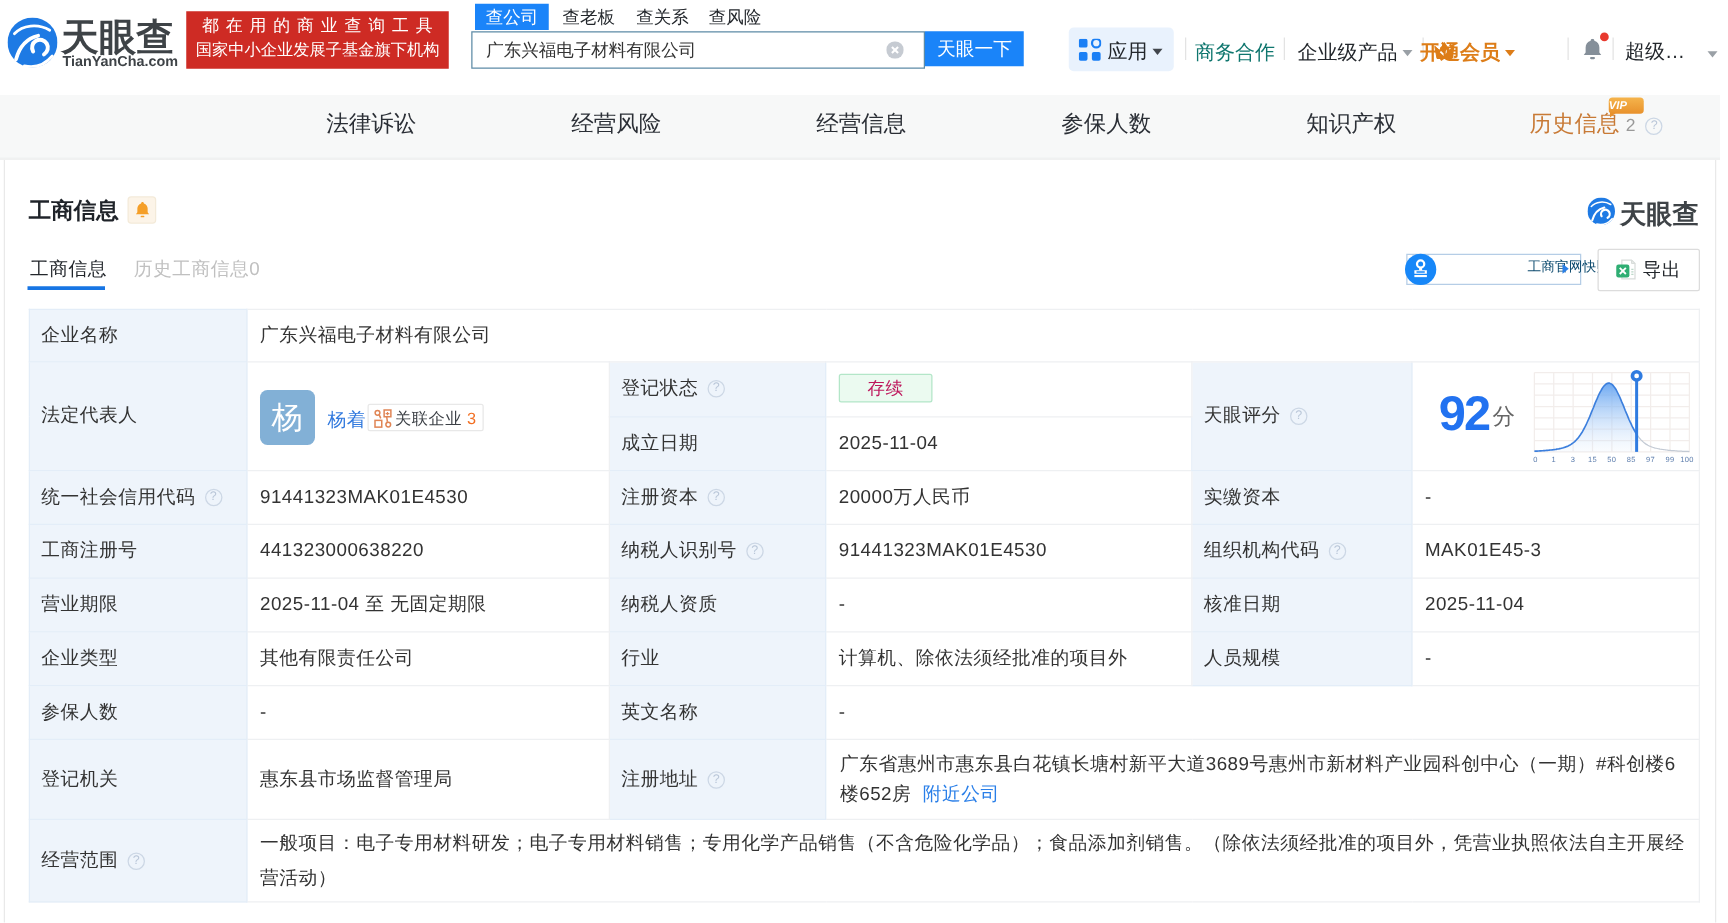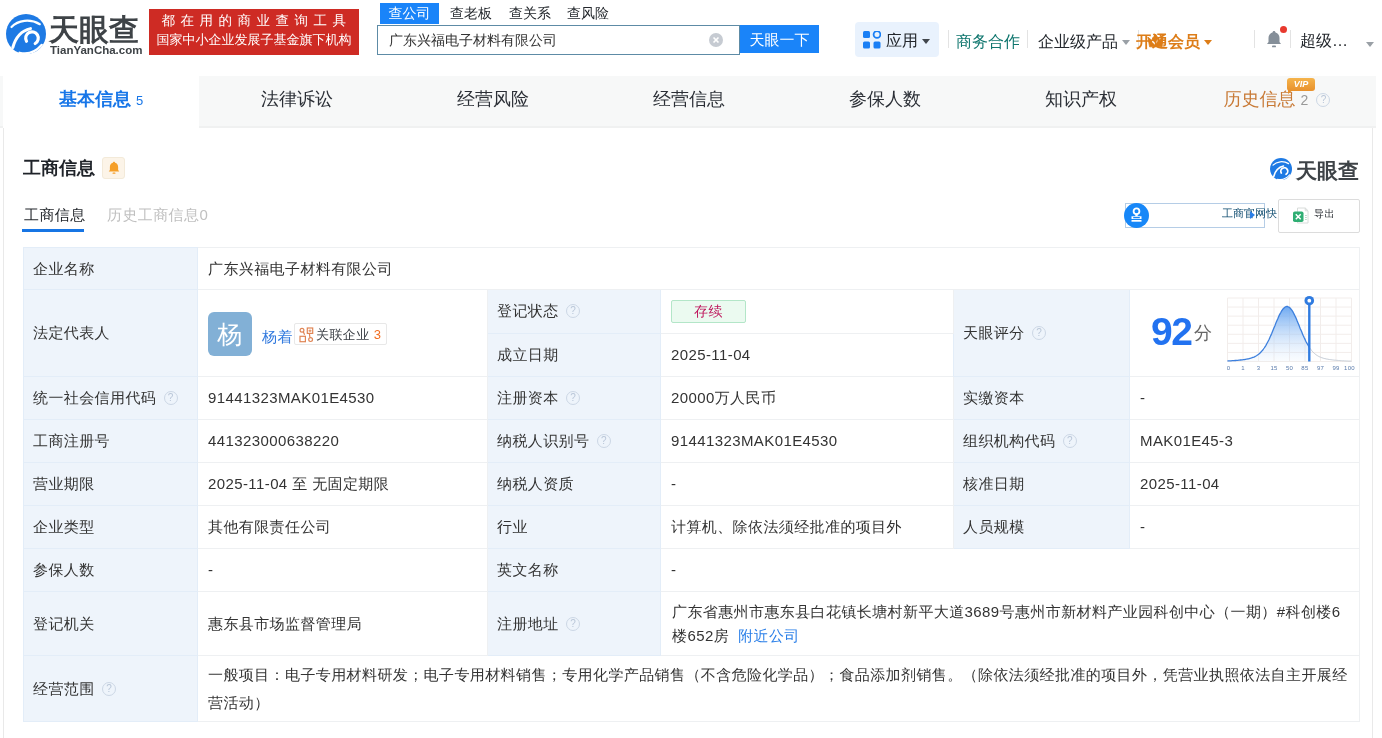--- a/index.html
+++ b/index.html
@@ -85,30 +85,29 @@
     <rect x="6" y="14.5" width="4" height="1.8" rx=".9" fill="#858f99"></rect>
   </svg>
   <div class="abs" style="left:1280px;top:26px;width:7px;height:7px;border-radius:50%;background:#e8392e"></div>
   <div class="vdiv" style="left:1290px"></div>
   <div class="abs" style="left:1300px;top:31px;font-size:16px;color:#23272c">超级…</div>
   <div class="abs" style="left:1366px;top:35px"><span class="caret" style="border-top-color:#9aa0a6"></span></div>
 </div>
 
 <div id="navbar">
   <div style="position:absolute;left:0;bottom:0;width:100%;height:2px;background:#f0f1f1"></div>
-  <div class="ntab" id="ntab0" style="left:3px">基本信息 <span style="font-size:13px;font-weight:normal;color:#1776e8">5</span></div>
   <div class="ntab" style="left:199px">法律诉讼</div>
   <div class="ntab" style="left:395px">经营风险</div>
   <div class="ntab" style="left:591px">经营信息</div>
   <div class="ntab" style="left:787px">参保人数</div>
   <div class="ntab" style="left:983px">知识产权</div>
   <div class="ntab" style="left:1179px;color:#c87a36">历史信息 <span style="color:#999;font-size:14px">2</span>
     <span class="q" style="vertical-align:2px">?</span></div>
 </div>
-<div class="abs" style="left:1287px;top:78px;width:28px;height:13px;background:linear-gradient(180deg,#f5b44c,#e8912c);border-radius:3px;color:#fff;font-size:9px;font-weight:bold;font-style:italic;text-align:center;line-height:13px">VIP</div>
+<div class="abs" style="left:1287px;top:78px;width:28px;height:13px;background:linear-gradient(180deg,#f5b44c,#e8912c);border-radius:3px;color:#fff;font-size:9px;font-weight:bold;font-style:italic;line-height:13px">VIP</div>
 <div class="abs" style="left:1288px;top:90px;width:0;height:0;border-left:5px solid #e8912c;border-bottom:4px solid transparent"></div>
 
 <div id="panelL"></div>
 <div class="abs" style="left:23px;top:156px;font-size:18px;font-weight:bold;color:#1f2329">工商信息</div>
 <div class="abs" style="left:102px;top:157px;width:23px;height:22px;background:#fcf4e8;border:1px solid #f3ead9;border-radius:3px"></div>
 <svg class="abs" style="left:108px;top:161px" width="12" height="14" viewBox="0 0 16 17">
   <path d="M8 0 C8.8 0 9.5 .7 9.5 1.5 C12 2.2 13.5 4.3 13.5 7 L13.5 11 L15 13 L1 13 L2.5 11 L2.5 7 C2.5 4.3 4 2.2 6.5 1.5 C6.5 .7 7.2 0 8 0 Z" fill="#f59f28"></path>
   <rect x="6" y="14.5" width="4" height="1.8" rx=".9" fill="#f59f28"></rect>
 </svg>
 
@@ -141,21 +140,21 @@
 <div class="abs" style="left:1278px;top:199px;width:82px;height:34px;border:1px solid #dcdcdc;border-radius:2px;background:#fff"></div>
 <svg class="abs" style="left:1292px;top:207px" width="17" height="17" viewBox="0 0 17 17">
   <path d="M5.5 1 L13.2 1 L16 3.8 L16 16 L5.5 16 Z" fill="#fff" stroke="#d8dcda" stroke-width="1"></path>
   <path d="M13.2 1 L13.2 3.8 L16 3.8 Z" fill="#e7eae8" stroke="#d8dcda" stroke-width=".8"></path>
   <g stroke="#bcd8c9" stroke-width="1">
       <path d="M13 8.5 H14.8 M13 10.5 H14.8 M13 12.5 H14.8"></path>
     </g>
   <rect x="1" y="4.5" width="10.5" height="10.5" rx="1.8" fill="#2fae73"></rect>
   <path d="M3.8 7.3 L8.7 12.2 M8.7 7.3 L3.8 12.2" stroke="#fff" stroke-width="1.5"></path>
 </svg>
-<div class="abs" style="left:1314px;top:207px;font-size:10px;letter-spacing:.4px;color:#23272c">导出</div>
+<div class="abs" style="left:1314px;top:207px;font-size:15px;letter-spacing:.4px;color:#23272c">导出</div>
 
 <table class="abs" style="left:23px;top:247px;width:1336px">
 <colgroup>
       <col style="width:174px">
       <col style="width:290px">
       <col style="width:173px">
       <col style="width:293px">
       <col style="width:176px">
       <col style="width:230px">
     </colgroup>

